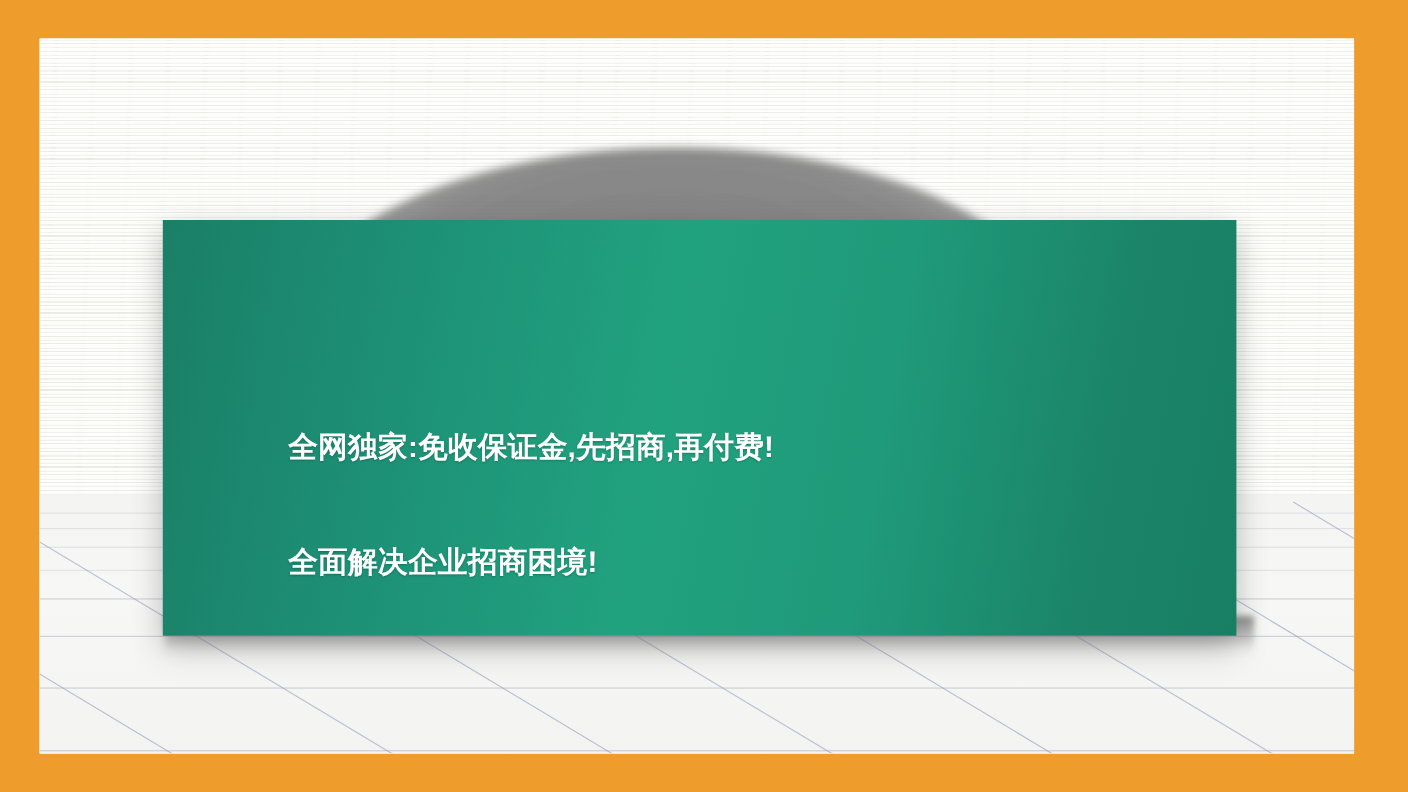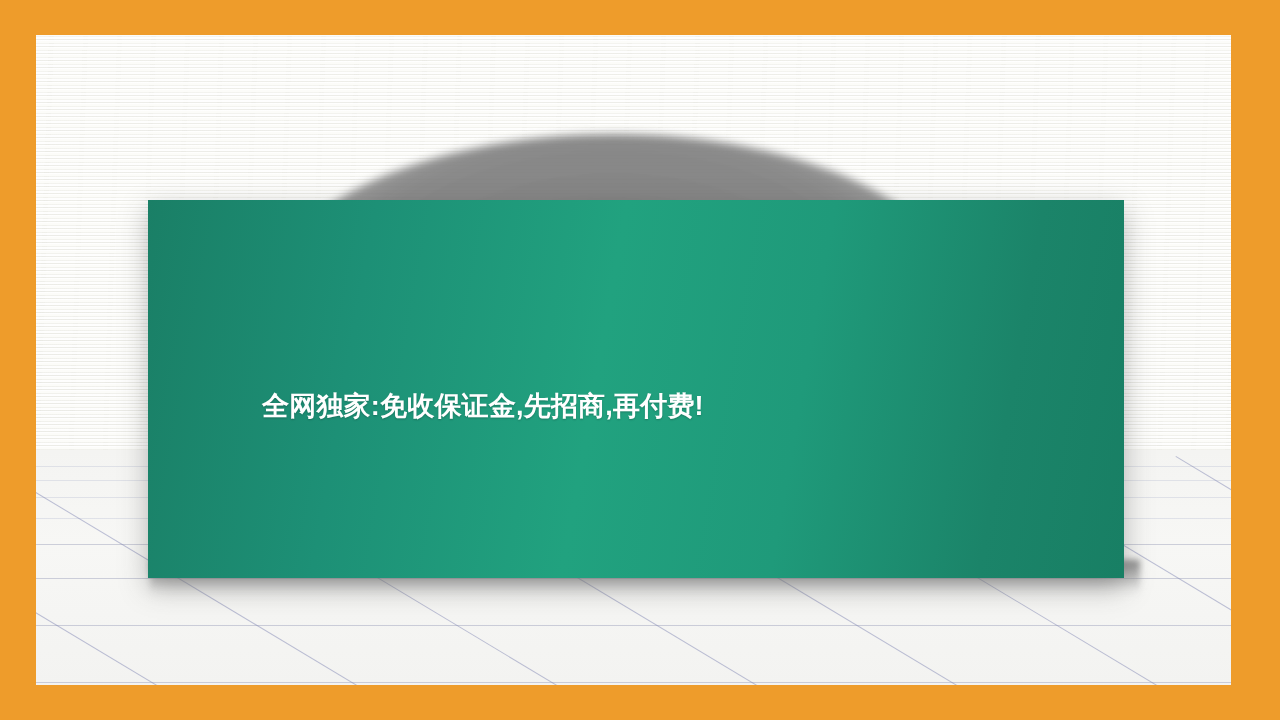--- a/index.html
+++ b/index.html
@@ -197,20 +197,21 @@
   </div>
 
   <div class="ellipse-shadow"></div>
   <div class="card-shadow"></div>
 
   <div class="card">
     <div class="card-text">
 
       <div class="para">
         <span class="line">全网独家:免收保证金,先招商,再付费!</span>
+        <span class="line">全面解决企业招商困境!</span>
       </div>
 
       <span class="gap"></span>
 
       
 
       
 
       
 

